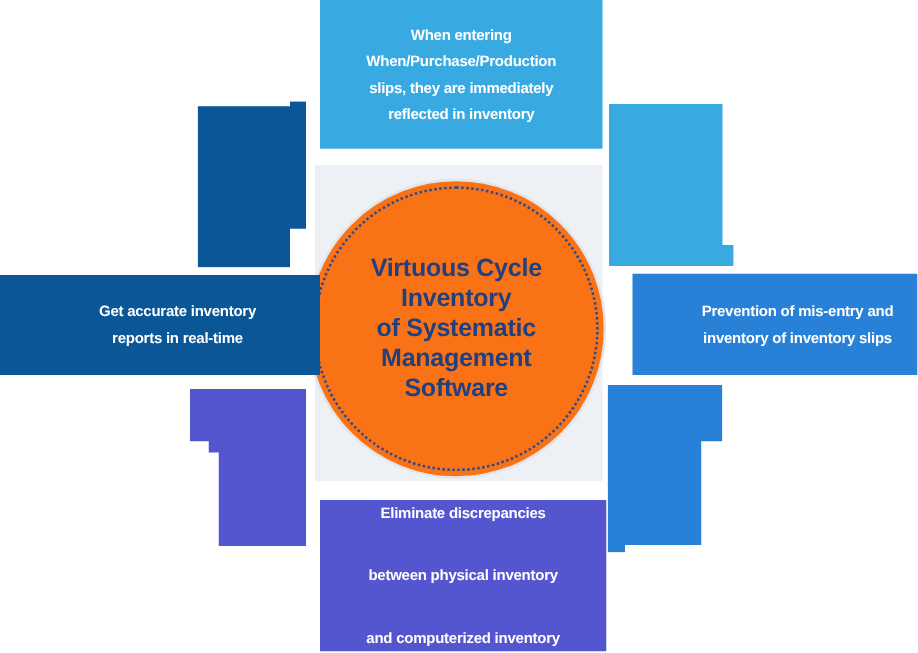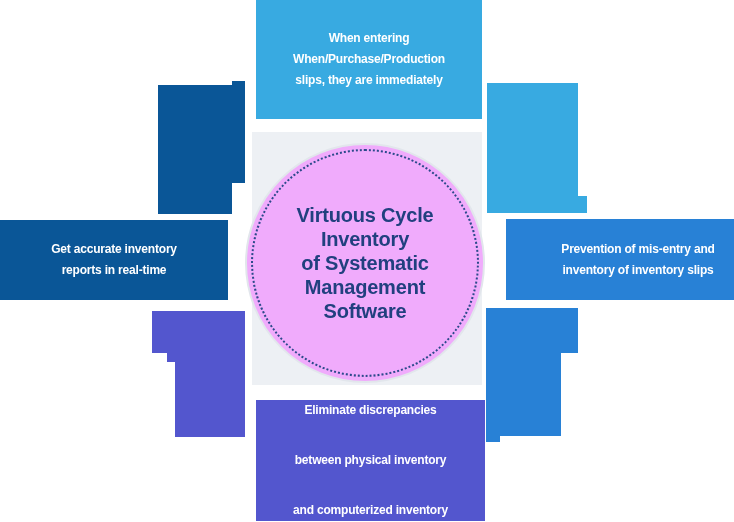--- a/index.html
+++ b/index.html
@@ -13,21 +13,21 @@
   }
   .panel {
     position: absolute;
     left: 252px; top: 132px;
     width: 230px; height: 253px;
   }
   .circle {
     position: absolute;
     left: 245px; top: 143px;
     width: 240px; height: 240px;
-    background: #f0abfc;
+    background: #f97316;
     border: 2px solid #e2e6ec;
     border-radius: 50%;
     box-sizing: border-box;
     display: flex;
     align-items: center;
     justify-content: center;
   }
   .dotted-ring {
     position: absolute;
     inset: 4px;
@@ -52,21 +52,21 @@
     text-align: center;
     color: #ffffff;
     font-size: 12px;
     font-weight: 600;
     line-height: 21px;
     letter-spacing: -0.2px;
   }
   .box-top    { left: 256px; top: 0;     width: 226px; height: 119px; }
   .box-right  { left: 506px; top: 219px; width: 228px; height: 81px;  }
   .box-bottom { left: 256px; top: 400px; width: 229px; height: 121px; justify-content: space-between; }
-  .box-left   { left: 0;     top: 220px; width: 228px; height: 80px;  }
+  .box-left   { left: 0;     top: 220px; width: 228px; height: 80px; padding-left: 28px;  }
   .arrow { position: absolute; }
   .arrow-left-to-top {
     left: 158px; top: 81px; width: 87px; height: 133px;
     clip-path: polygon(0 4px, 74px 4px, 74px 0, 87px 0, 87px 102px, 74px 102px, 74px 133px, 0 133px);
   }
   .arrow-top-to-right {
     left: 487px; top: 83px; width: 100px; height: 130px;
     clip-path: polygon(0 0, 91px 0, 91px 113px, 100px 113px, 100px 130px, 0 130px);
   }
   .arrow-right-to-bottom {
@@ -98,20 +98,21 @@
       <div>of Systematic</div>
       <div>Management</div>
       <div>Software</div>
     </div>
   </div>
 
   <div class="box box-top" style="background-color: rgb(56, 170, 225);">
     <div>When entering</div>
     <div>When/Purchase/Production</div>
     <div>slips, they are immediately</div>
+    <div>reflected in inventory</div>
   </div>
 
   <div class="box box-right" style="background-color: rgb(40, 129, 214); padding-left: 18px;">
     <div>Prevention of mis-entry and</div>
     <div>inventory of inventory slips</div>
   </div>
 
   <div class="box box-bottom" style="background-color: rgb(83, 86, 206);">
     <div>Eliminate discrepancies</div>
     <div>between physical inventory</div>

